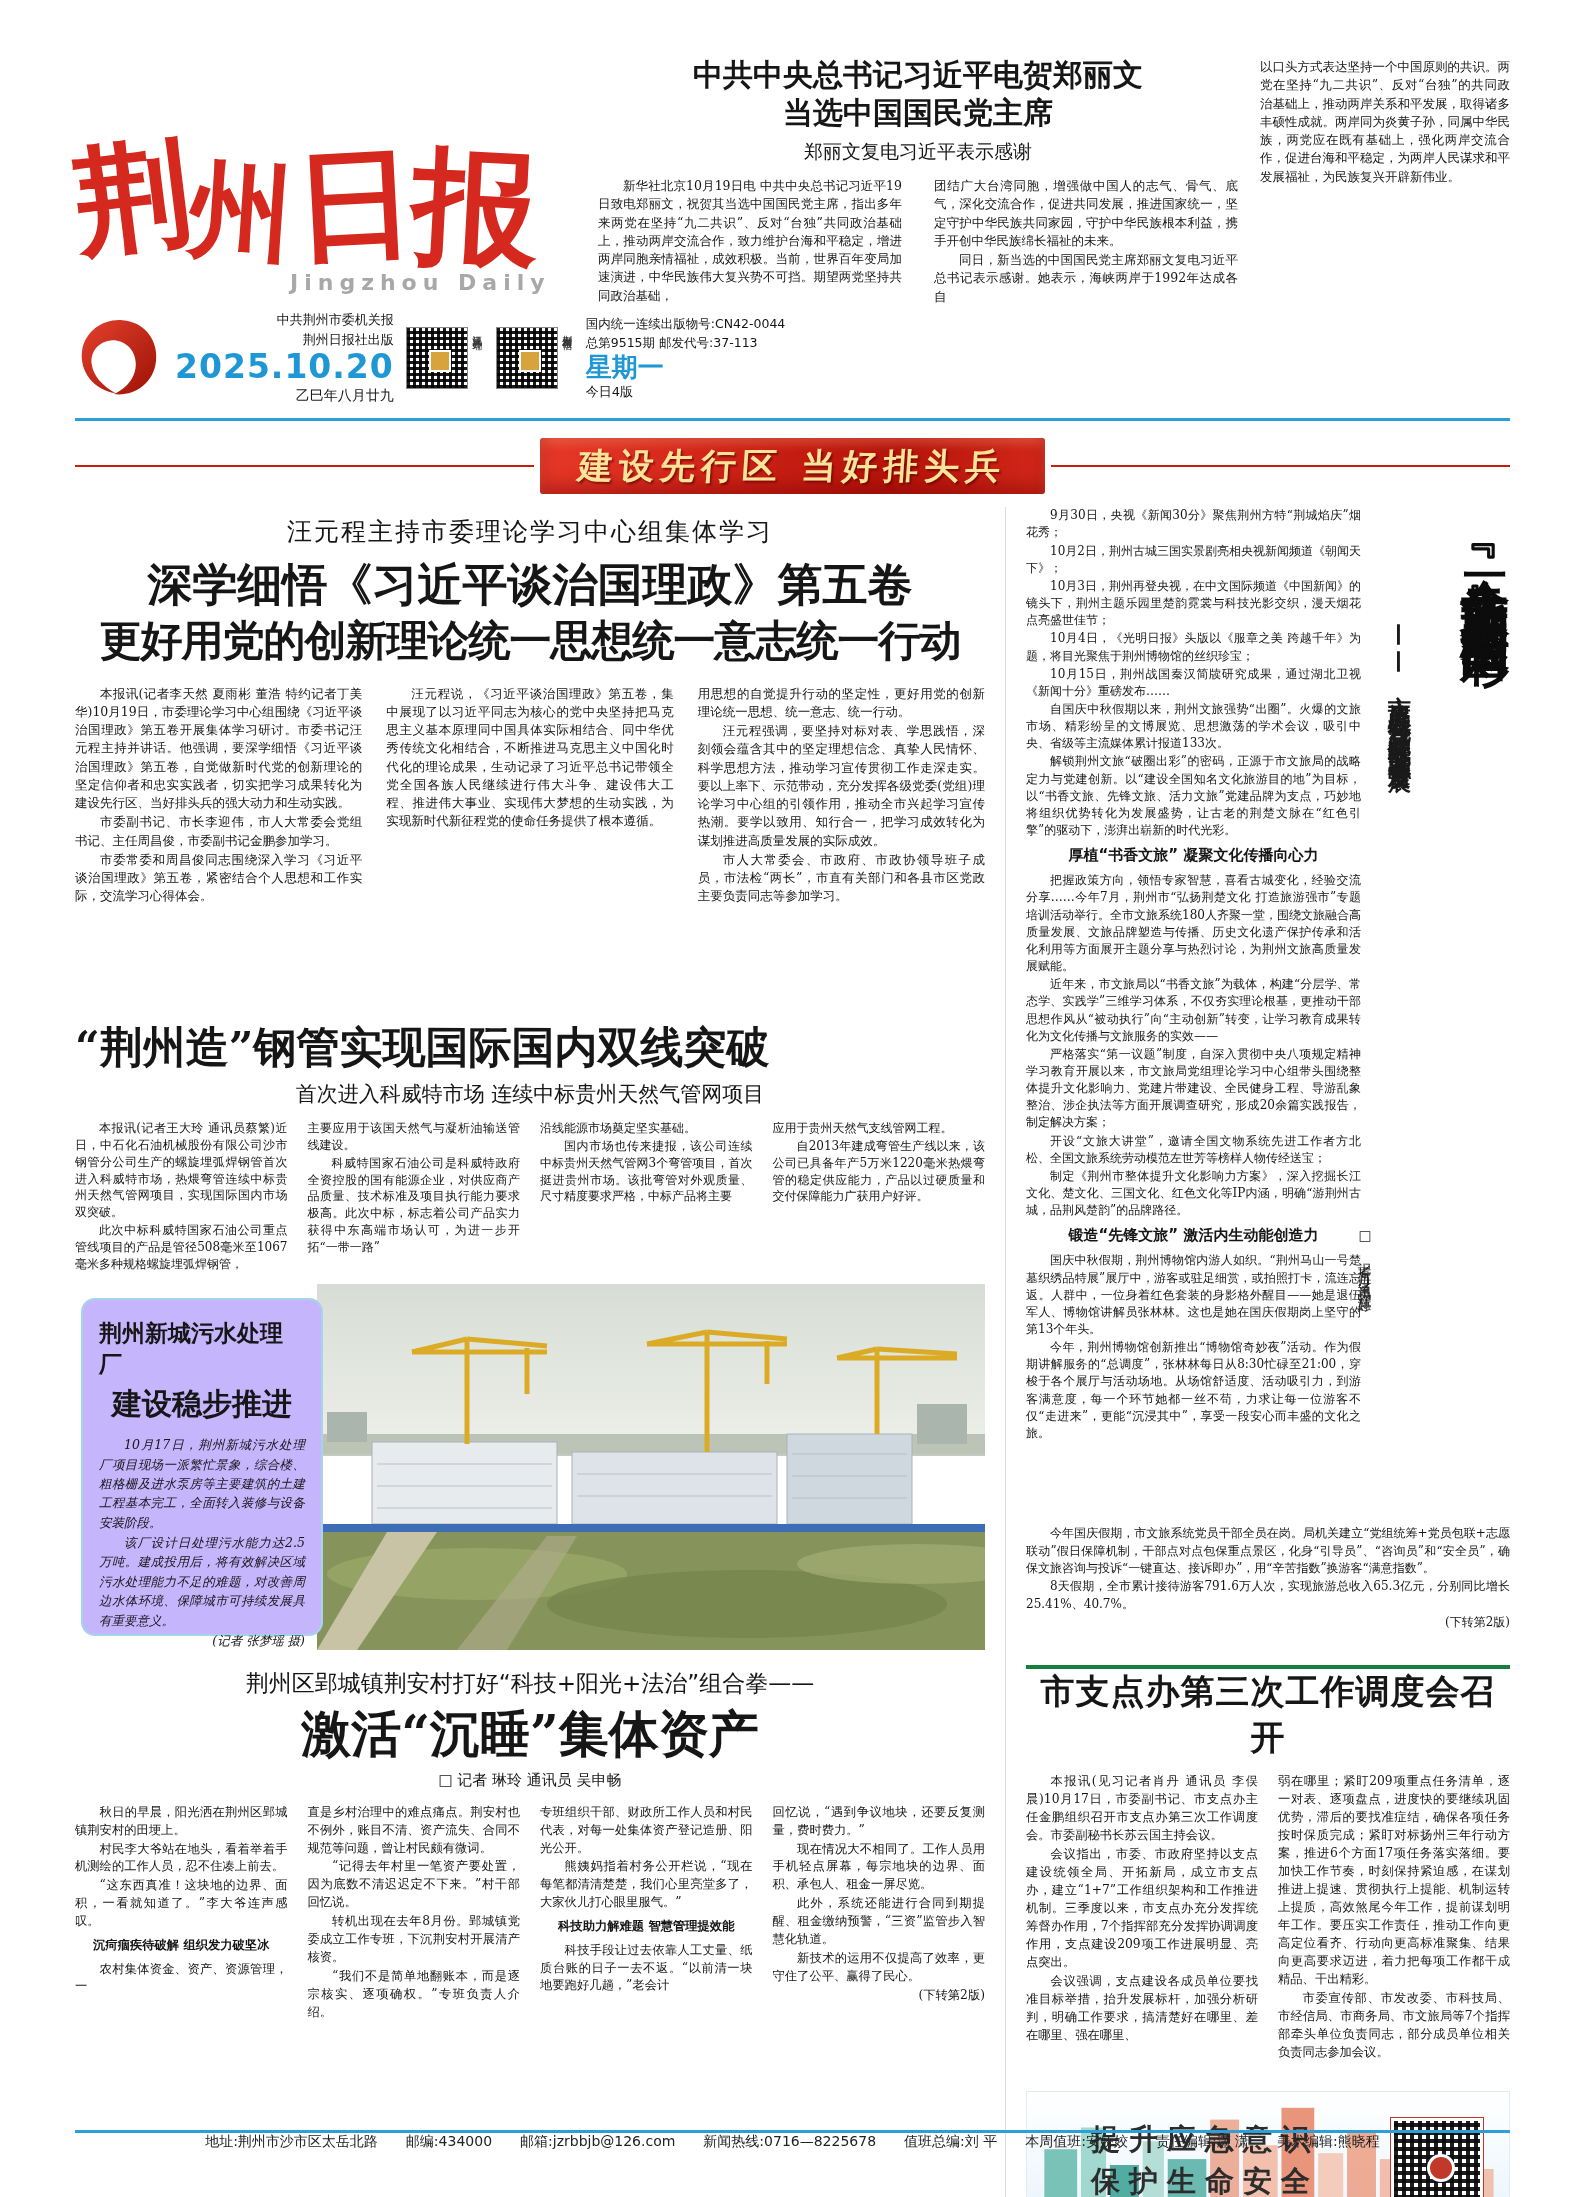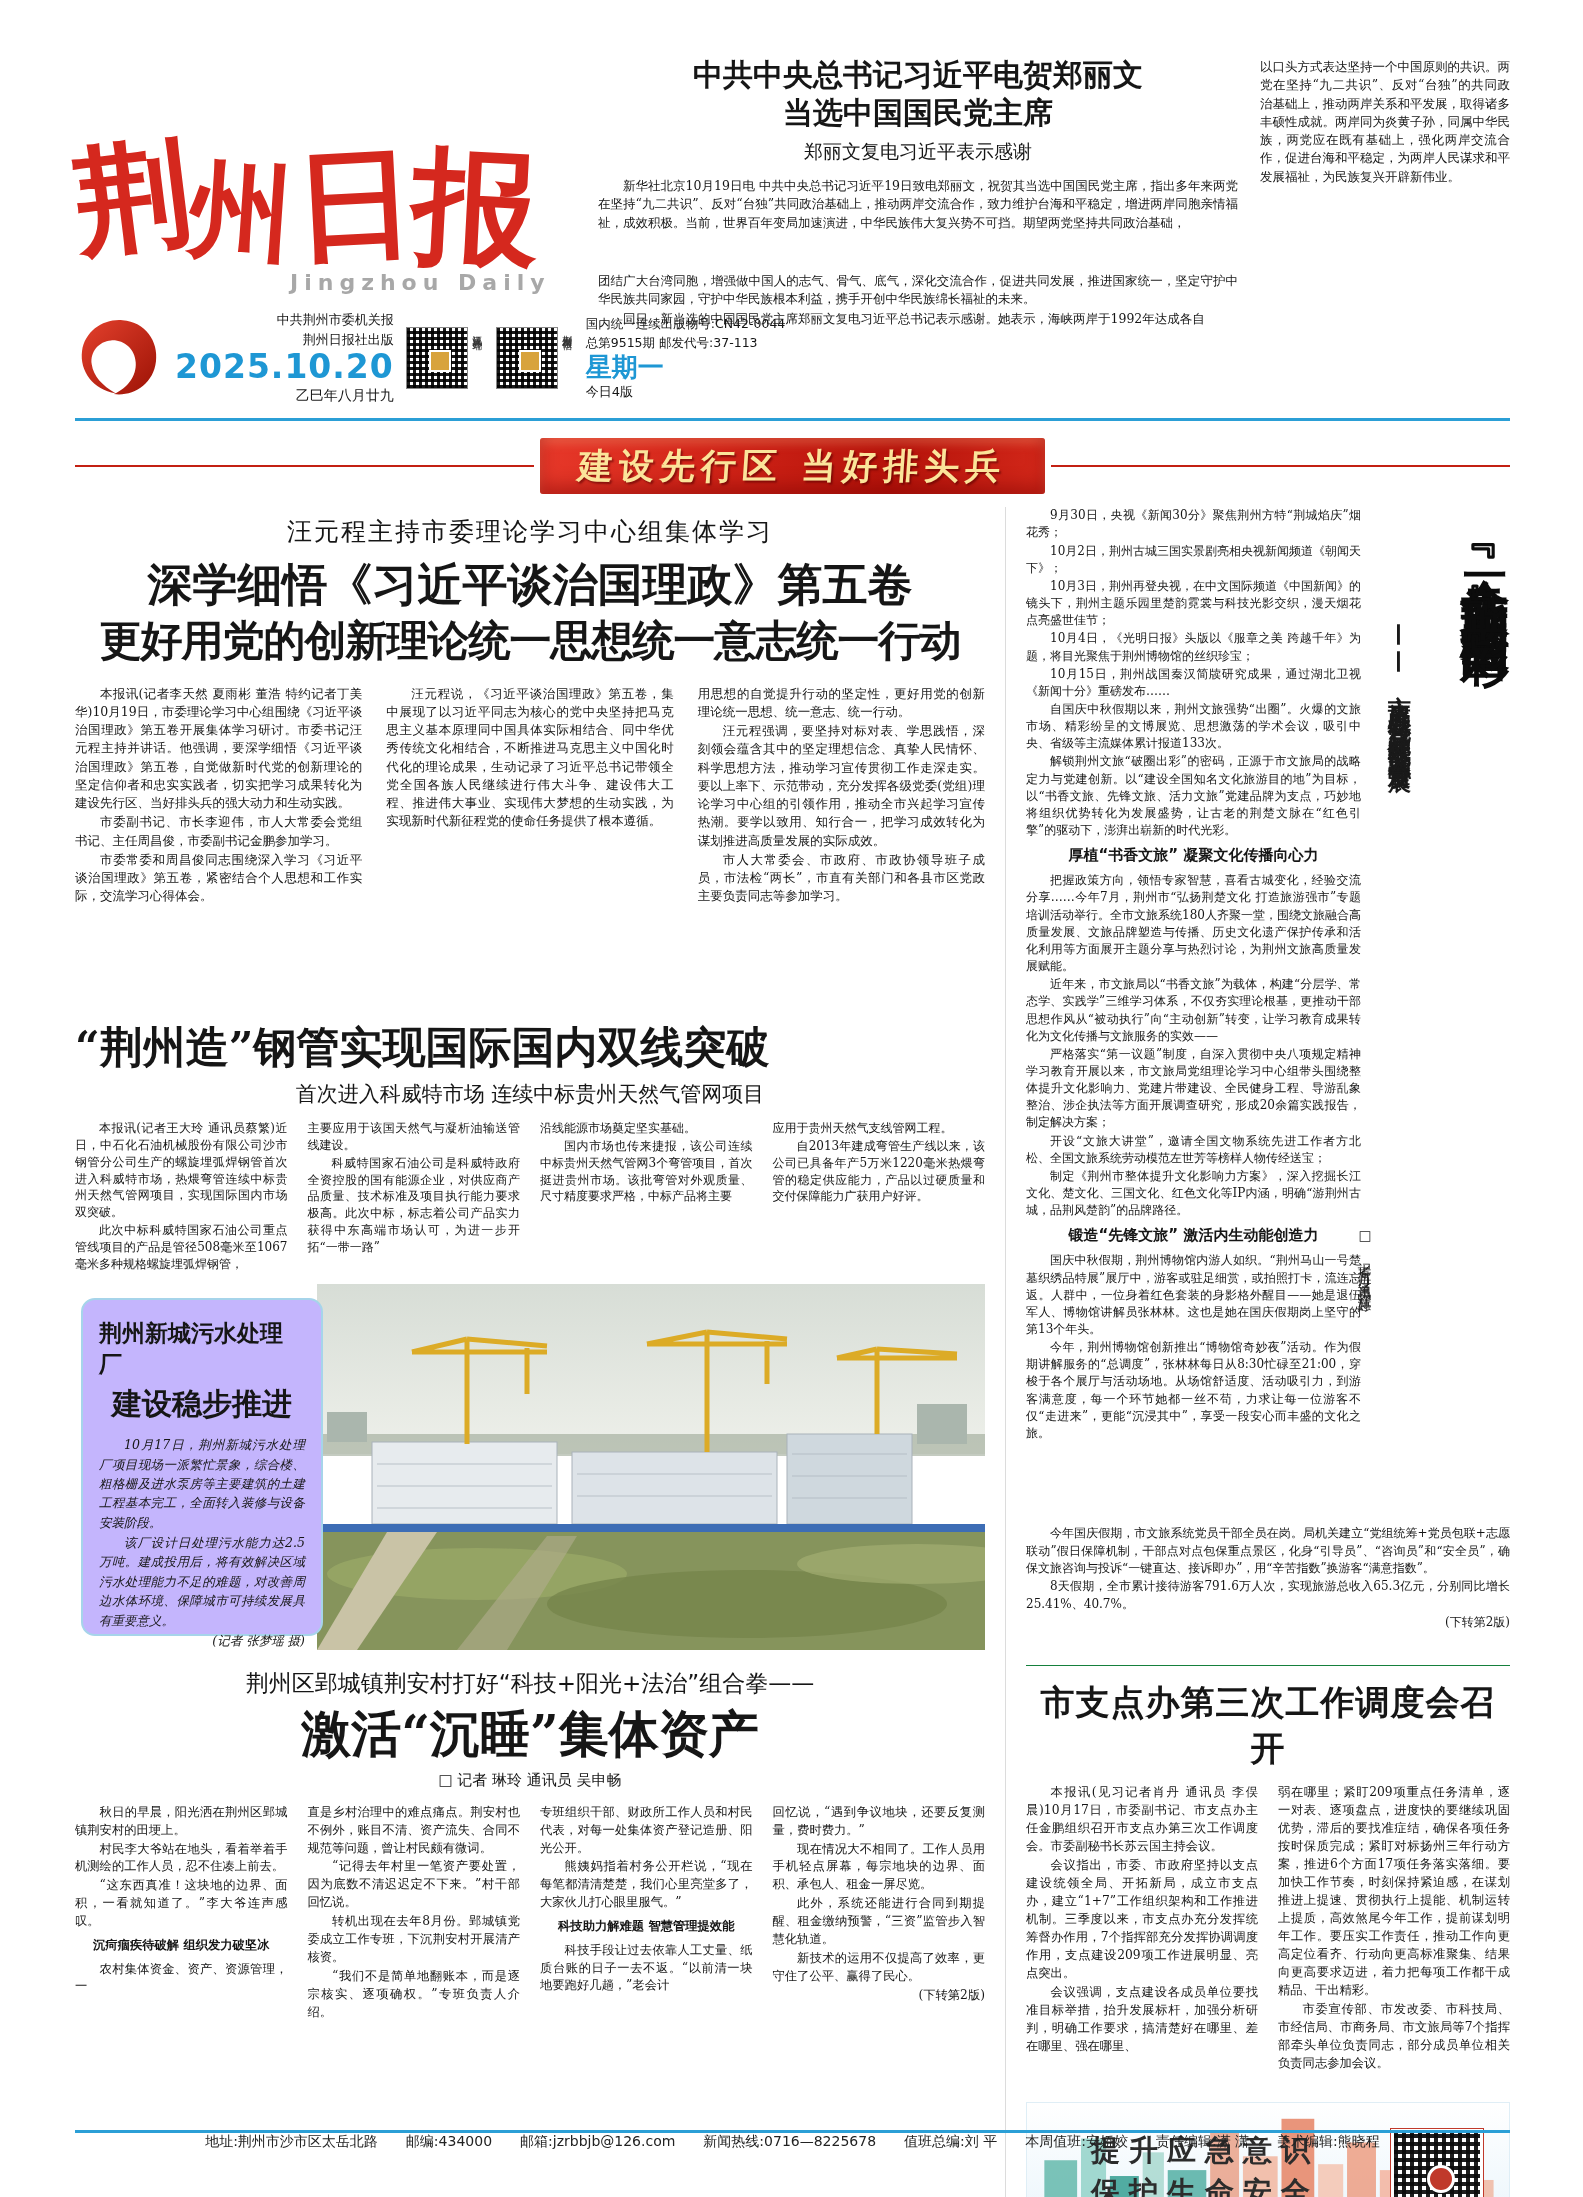--- a/index.html
+++ b/index.html
@@ -41,21 +41,21 @@
   .issue-block { white-space:nowrap; }
   .issue-line { font-size:12.5px; line-height:1.5; font-family:"DejaVu Sans",sans-serif; }
   .weekday { color:#1e97d4; font-family:"DejaVu Sans",sans-serif; font-weight:bold; font-size:26px; line-height:1.2; }
   .pages { font-size:13px; font-family:"DejaVu Sans",sans-serif; }
   
   .top-article { flex:1; padding-left:18px; padding-top:4px; }
   .ta-flex { display:flex; gap:22px; }
   .ta-left { width:640px; }
   .ta-title { text-align:center; font-family:"DejaVu Sans",sans-serif; font-weight:900; font-size:30px; line-height:1.25; }
   .ta-subtitle { text-align:center; font-size:19px; margin-top:8px; margin-bottom:12px; font-family:"DejaVu Sans",sans-serif; }
-  .ta-cols { display:flex; gap:32px; height:158px; overflow:hidden;flex-direction:column; }
+  .ta-cols { display:flex; gap:32px; height:158px; overflow:hidden; }
   .ta-col { flex:1; }
   .ta-right { flex:1; padding-top:2px; height:292px; overflow:hidden; }
   
   .bodytext p { text-indent:2em; text-align:justify; font-size:12.5px; line-height:1.46; margin-bottom:1px; }
   .bodytext p.cont { text-indent:0; }
   .bodytext p.subhead { text-indent:0; text-align:center; font-weight:bold; font-family:"DejaVu Sans",sans-serif; font-size:14px; margin:6px 0; line-height:1.4; }
   .bodytext p.credit { text-indent:0; text-align:right; }
   .blue-rule { height:3px; background:#2b9fd6; margin: 12px 73px 0 75px; }
   
   .banner-row { display:flex; align-items:center; margin: 16px 73px 6px 75px; height:58px; }
@@ -121,21 +121,21 @@
     position:absolute; top:116px; right:94px; writing-mode:vertical-rl;
     font-family:"DejaVu Sans",sans-serif; font-size:23px; letter-spacing:4px; font-weight:bold; color:#1a1a1a;
   }
   .v-byline {
     position:absolute; top:720px; right:136px; writing-mode:vertical-rl;
     font-size:13.5px; letter-spacing:2px; color:#222;
   }
   .culture-b { margin-top:6px; height:128px; overflow:hidden; }
   .culture-b p { font-size:12px; line-height:1.45; }
   
-  .dispatch-sec { margin-top:12px; border-top:1px solid #15803d; padding-top:14px; }
+  .dispatch-sec { margin-top:12px; border-top:4px solid #15803d; }
   .dispatch-title { text-align:center; font-family:"DejaVu Serif",serif; font-weight:900; font-size:34px; letter-spacing:1px; }
   .dispatch-body { display:flex; gap:20px; margin-top:12px; height:306px; overflow:hidden; }
   .dispatch-col { flex:1; }
   .dispatch-body .bodytext p { font-size:12.3px; }
   
   .ad { position:relative; margin-top:12px; height:152px; border:1px solid #dfeef6; overflow:hidden; }
   .ad-svg { position:absolute; inset:0; width:100%; height:100%; }
   .ad-text { position:absolute; left:64px; top:26px; font-family:"DejaVu Serif",serif; font-weight:900; font-size:29px; letter-spacing:9px; color:#2c2c2c; line-height:1.45; }
   .ad-qr {
     position:absolute; right:26px; top:26px; width:92px; height:92px; background:#fff; border:3px solid #fff; outline:1px solid #c0392b;

